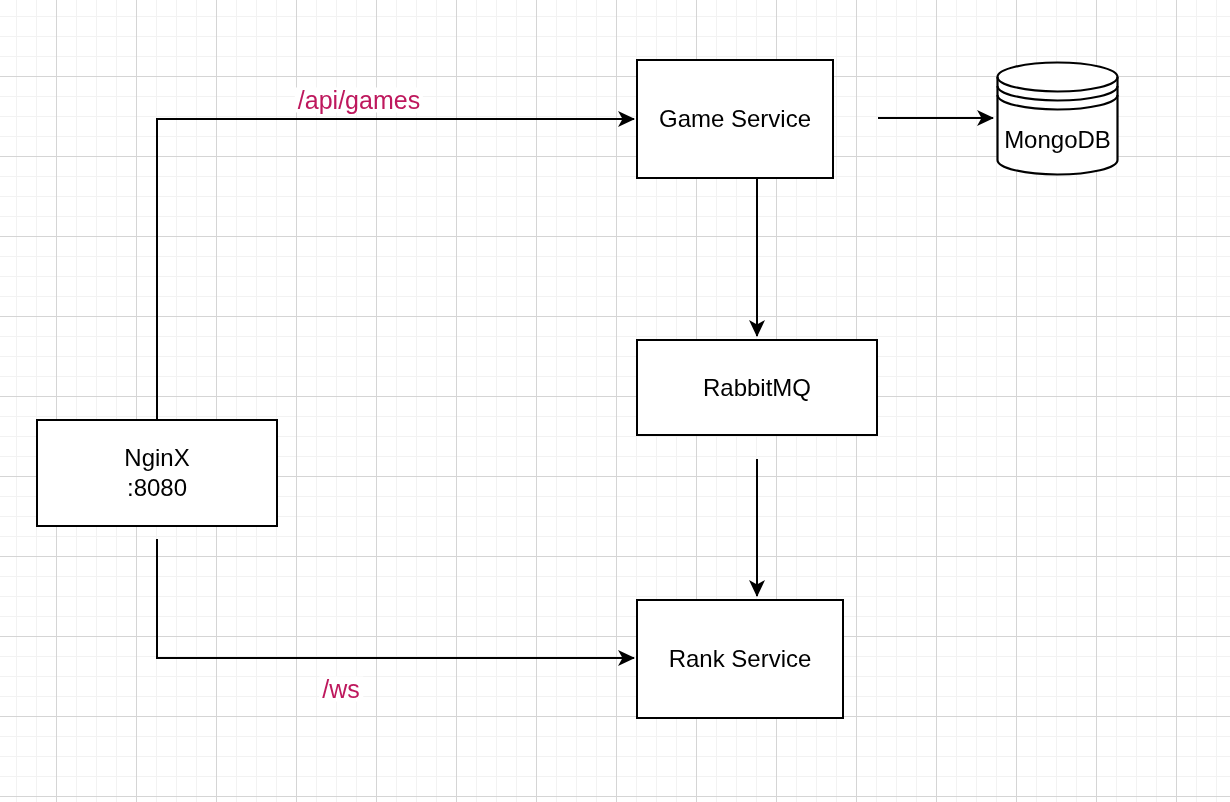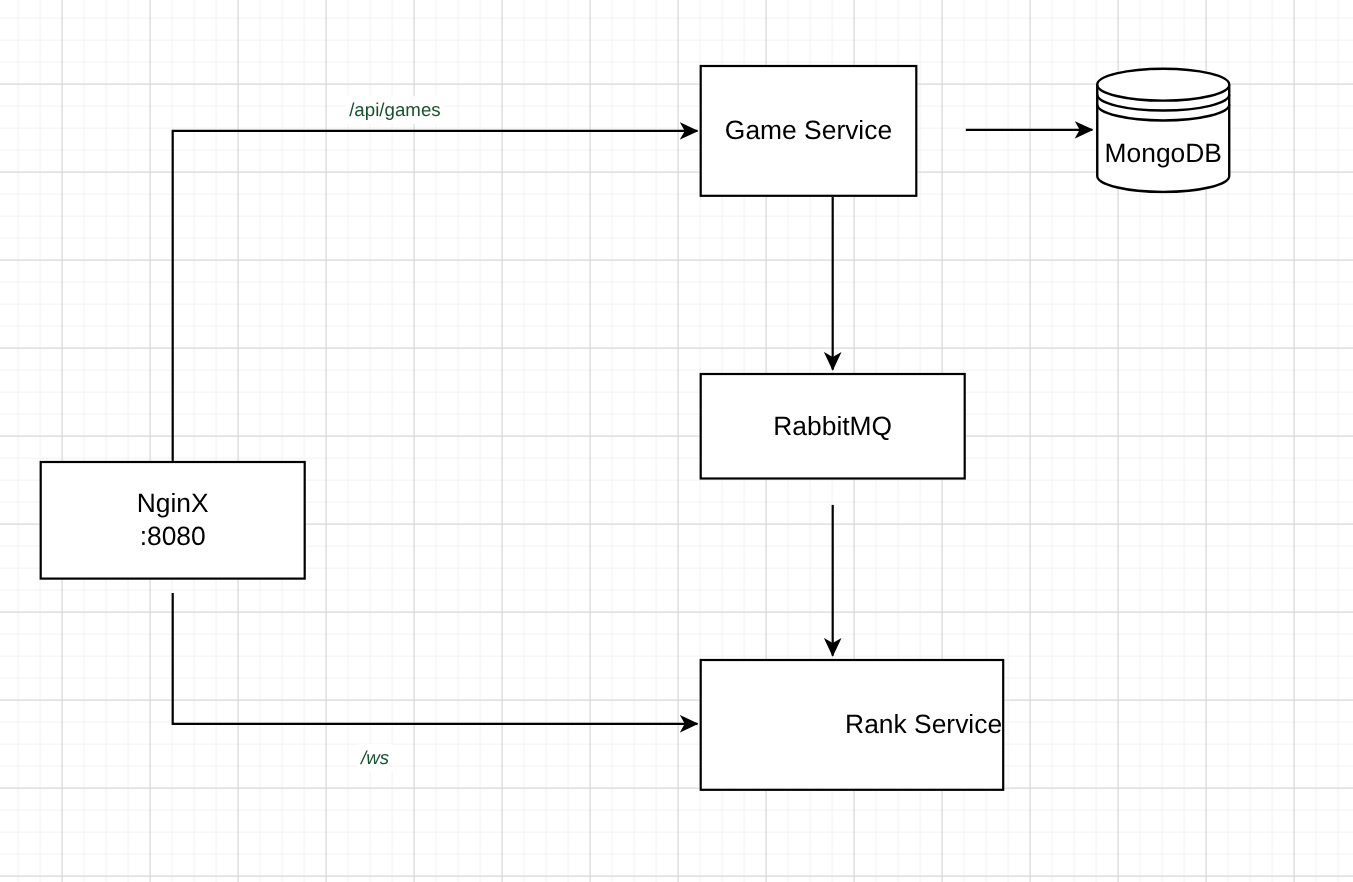--- a/index.html
+++ b/index.html
@@ -70,23 +70,23 @@
     left: 0;
     right: 0;
     top: 79px;
     transform: translateY(-50%);
     text-align: center;
   }
 
   .edge-label {
     position: absolute;
     transform: translate(-50%, -50%);
-    font-size: 17px;
+    font-size: 25px;
     line-height: 25px;
-    color: #14532d;
+    color: #be185d;
     background: #ffffff;
     padding: 0 3px;
     white-space: nowrap;
   }
 </style>
 </head>
 <body>
 
 <div class="canvas">
 
@@ -109,30 +109,30 @@
   </div>
 
   <div class="node rect" style="left:636px; top:59px; width:198px; height:120px;text-align:right;">
     <div>Game Service</div>
   </div>
 
   <div class="node rect" style="left:636px; top:339px; width:242px; height:97px;">
     <div>RabbitMQ</div>
   </div>
 
-  <div class="node rect" style="left:636px; top:599px; width:277px; height:120px;align-items:flex-end;">
+  <div class="node rect" style="left:636px; top:599px; width:208px; height:120px;">
     <div>Rank Service</div>
   </div>
 
   <div class="node cylinder" style="left:996px; top:61px; width:123px; height:115px;">
     <svg width="123" height="115" viewBox="0 0 123 115">
       <path d="M1.5,16 L1.5,99 A60,14.5 0 0 0 121.5,99 L121.5,16 A60,14.5 0 0 0 1.5,16 Z" fill="#ffffff" stroke="#000000" stroke-width="2.2"></path>
       <path d="M1.5,16 A60,14.5 0 0 0 121.5,16" fill="none" stroke="#000000" stroke-width="2.2"></path>
       <path d="M1.5,25 A60,14.5 0 0 0 121.5,25" fill="none" stroke="#000000" stroke-width="2.2"></path>
       <path d="M1.5,34 A60,14.5 0 0 0 121.5,34" fill="none" stroke="#000000" stroke-width="2.2"></path>
     </svg>
     <div class="cyl-label">MongoDB</div>
   </div>
 
   <div class="edge-label" style="left:359px; top:100px;">/api/games</div>
-  <div class="edge-label" style="left:341px; top:689px;font-style:italic;">/ws</div>
+  <div class="edge-label" style="left:341px; top:689px;">/ws</div>
 
 </div>
 
 </body></html>

